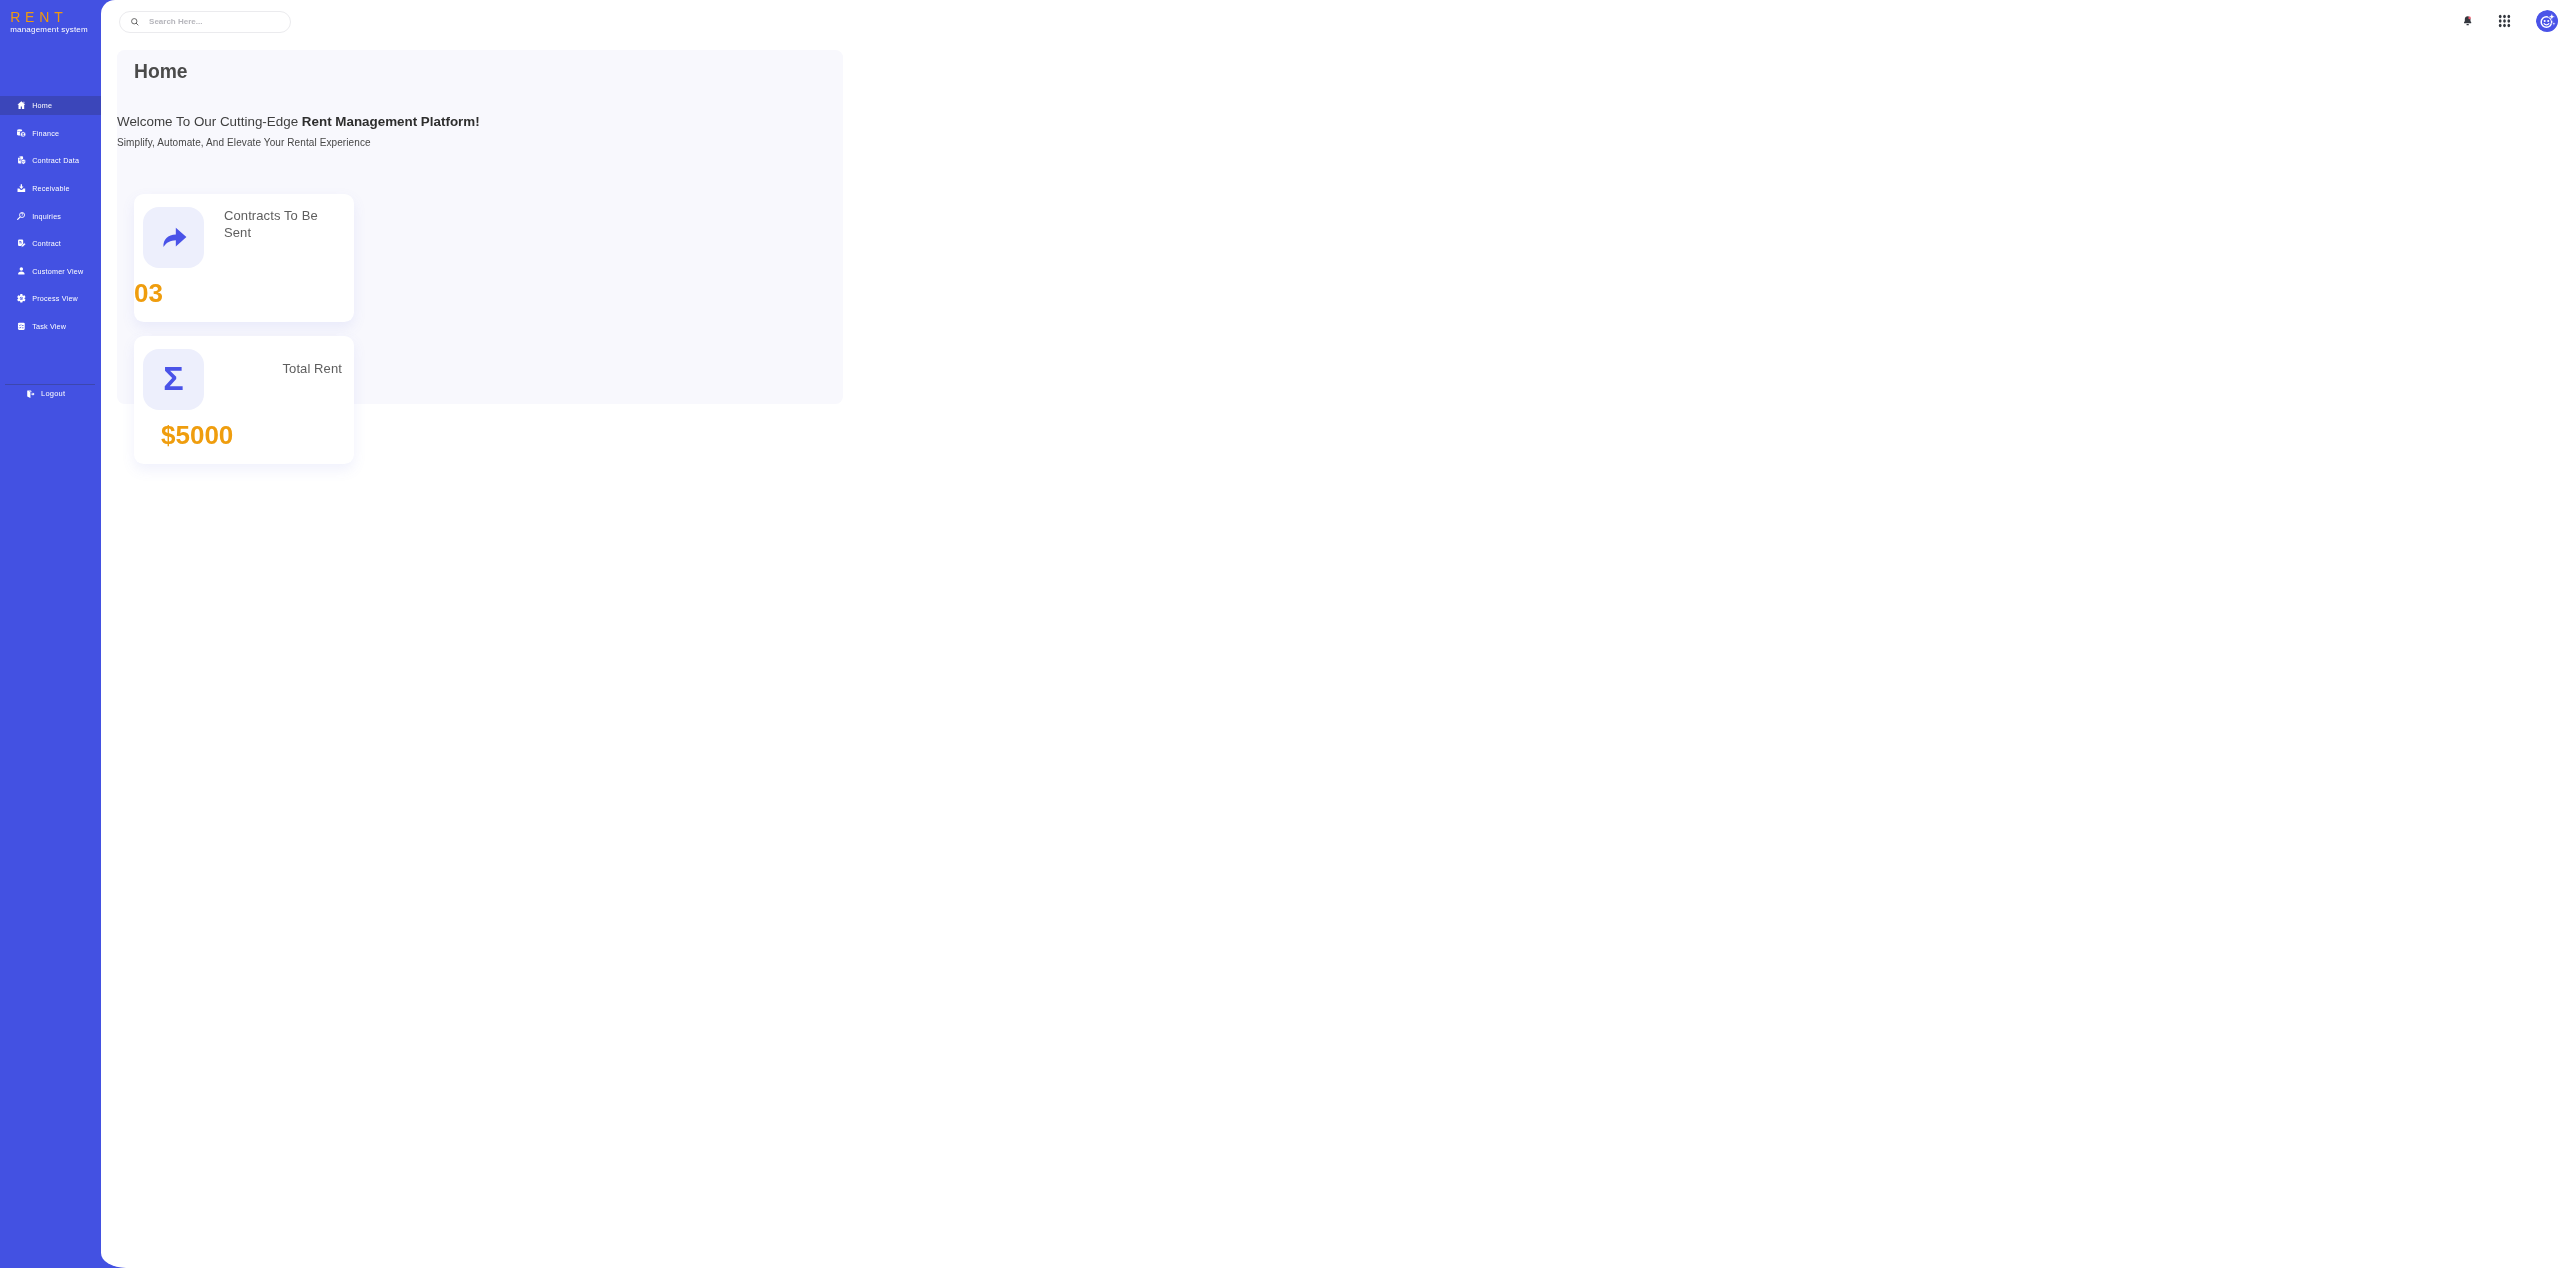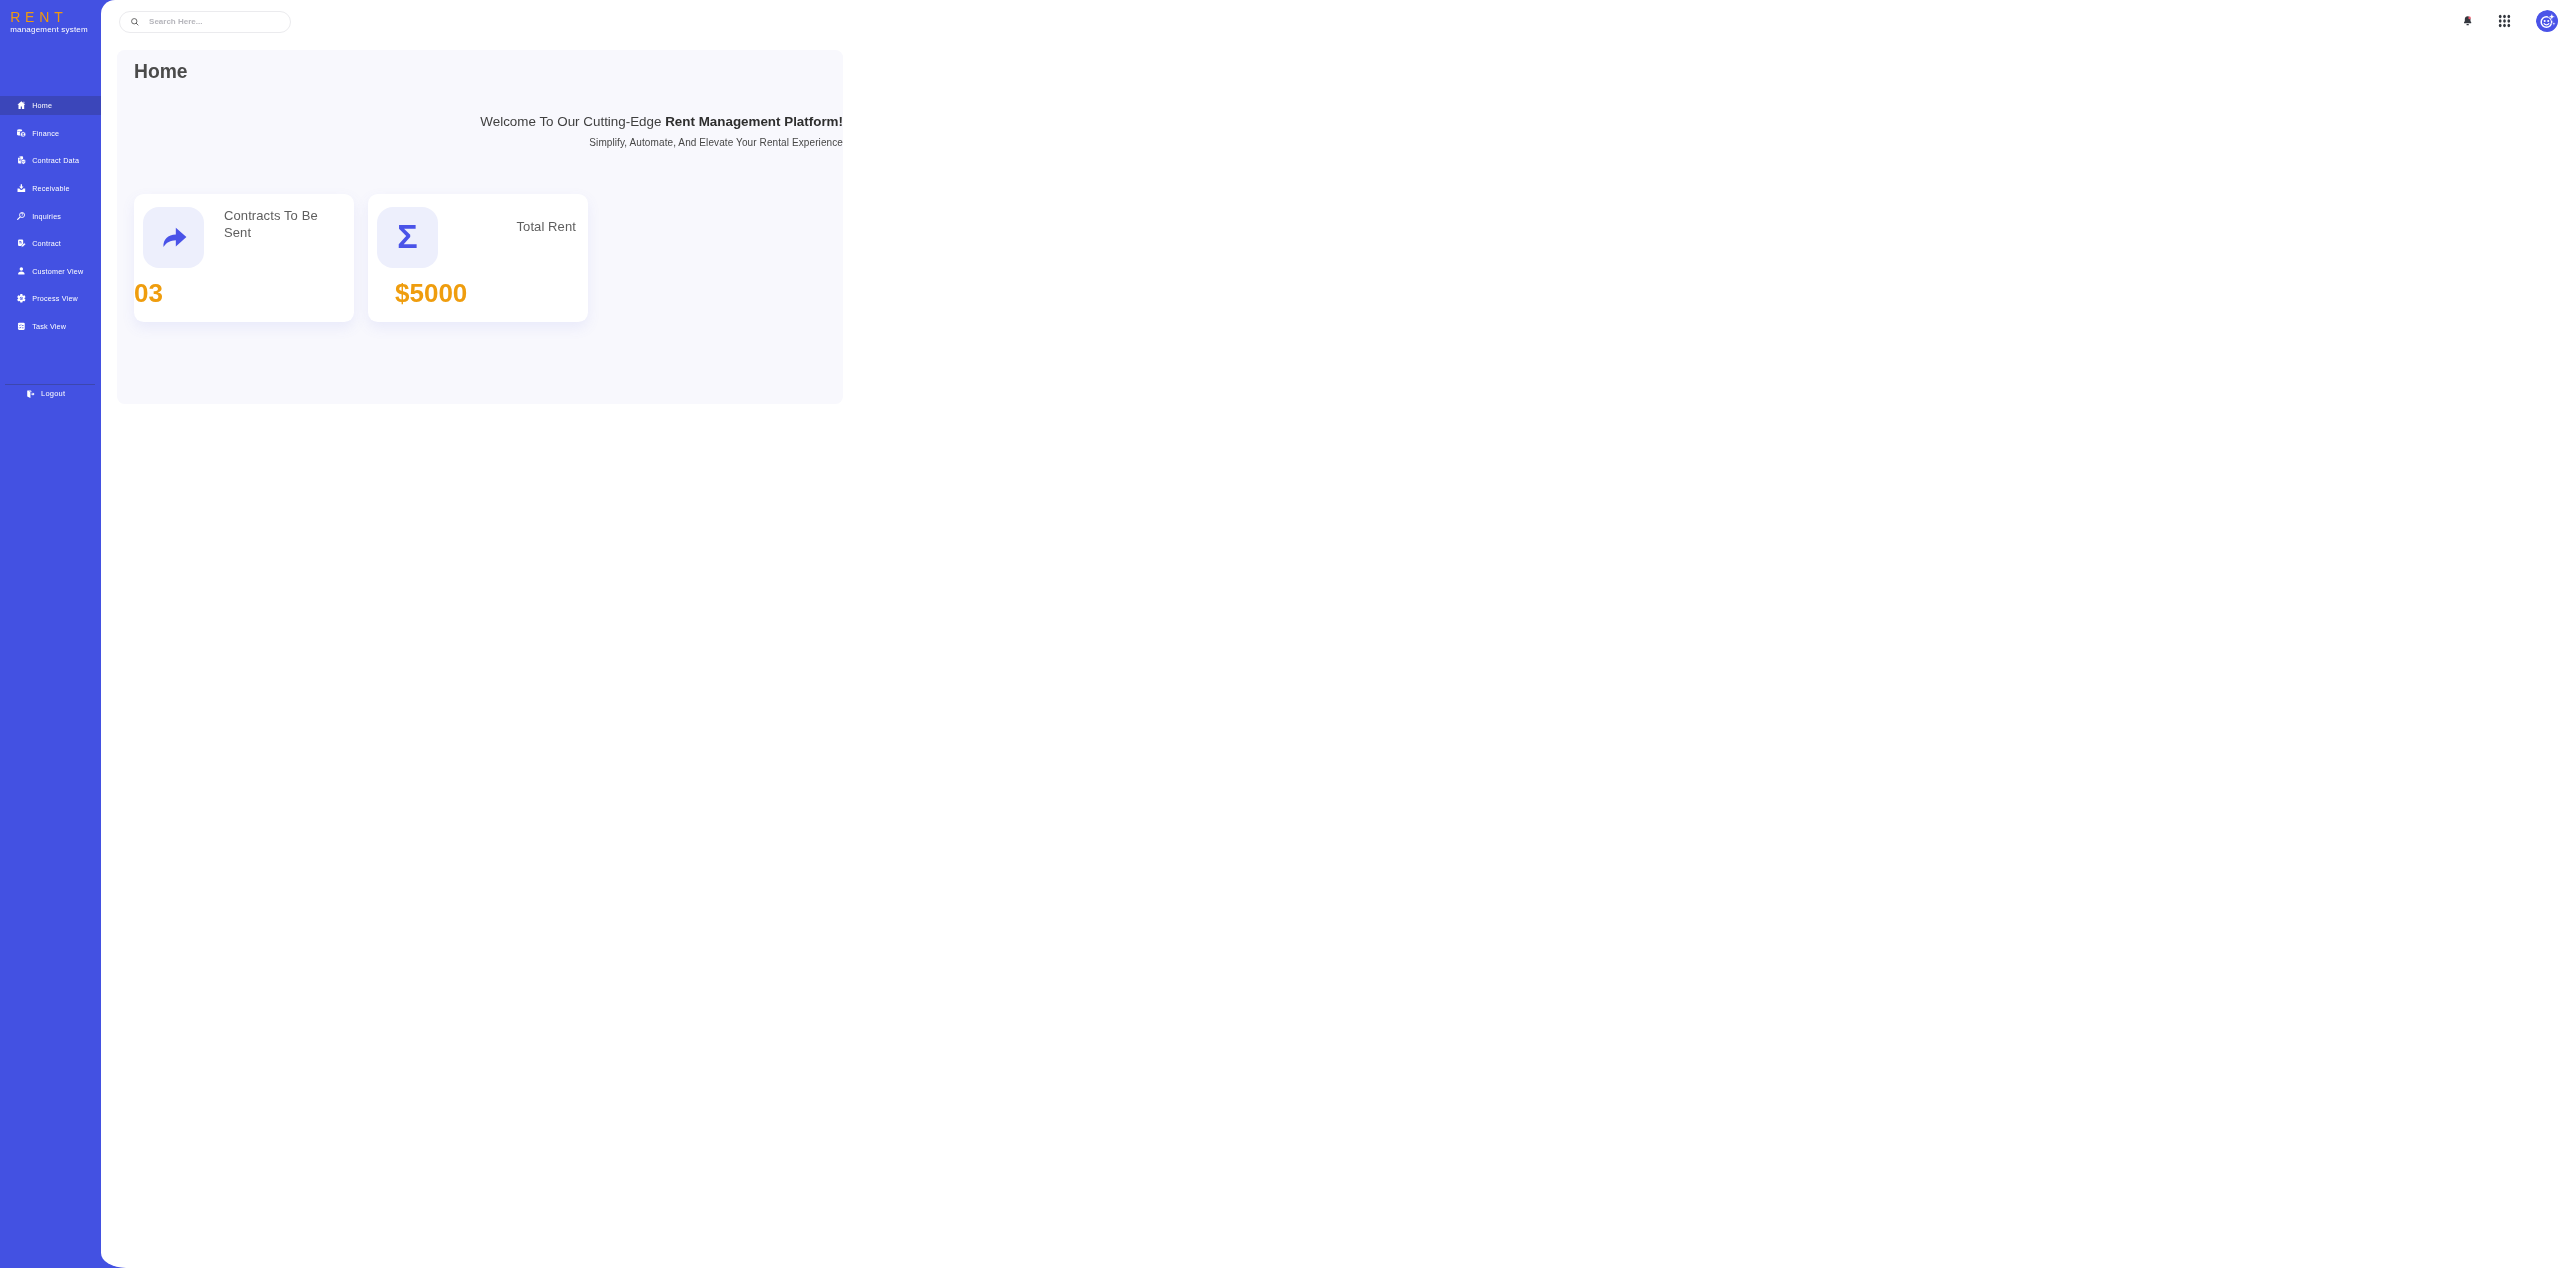--- a/index.html
+++ b/index.html
@@ -34,27 +34,27 @@
     font-size:8px; color:#555; font-family:"Liberation Sans", sans-serif;font-weight:bold; }
   .searchbox input::placeholder { color:#b6b6bc; }
   .top-icons { position:absolute; right:17.7px; top:9.7px; display:flex; align-items:center; }
   .bell-wrap { width:11.3px; height:13px; margin-top:1.6px; cursor:pointer; }
   .grid-wrap { width:13px; height:14px; margin-left:25px; cursor:pointer; }
   .avatar-wrap { width:22.5px; height:22.5px; margin-left:25px; border-radius:50%; overflow:hidden; cursor:pointer; }
 
   
   .panel { position:absolute; left:16px; top:50px; width:726px; height:354px; background:#f8f8fd; border-radius:7.5px; }
   .page-title { position:absolute; left:17px; top:10.7px; font-size:19.3px; font-weight:700; color:#4b4b4b; }
-  .welcome { position:absolute; left:0; top:64px; width:100%; text-align:right; }
+  .welcome { position:absolute; left:0; top:64px; width:100%; text-align:left; }
   .welcome-l1 { font-size:13.4px; color:#3f3f3f; }
   .welcome-l1 b { color:#2e2e2e; font-weight:700; }
   .welcome-l2 { font-size:10px; color:#474747; margin-top:8px; letter-spacing:0.1px; }
 
   
-  .cards { position:absolute; left:17px; top:144px; display:flex; gap:14px; }
+  .cards { position:absolute; left:17px; top:144px; display:flex; gap:14px;flex-direction:column; }
   .card { position:relative; width:220px; height:128px; background:#ffffff; border-radius:9.7px;
     box-shadow:0 5.4px 13px rgba(108,118,222,0.10); }
   .tile { position:absolute; left:9px; top:13.4px; width:61px; height:61px; background:#edeffc; border-radius:16px;
     display:flex; align-items:center; justify-content:center; }
   .tile svg { width:31px; height:31px; }
   .tile .sigma { font-size:34px; font-weight:800; color:#4a53e8; line-height:1; margin-top:-3.2px; }
   .card-title { position:absolute; left:90px; top:13px; width:96px; font-size:13px; color:#5e5e5e;
     line-height:1.33; font-weight:500; letter-spacing:0.1px; }
   .card-title.narrow { width:70px; }
   .card-title.single { top:23.6px; width:118px;text-align:right; }

